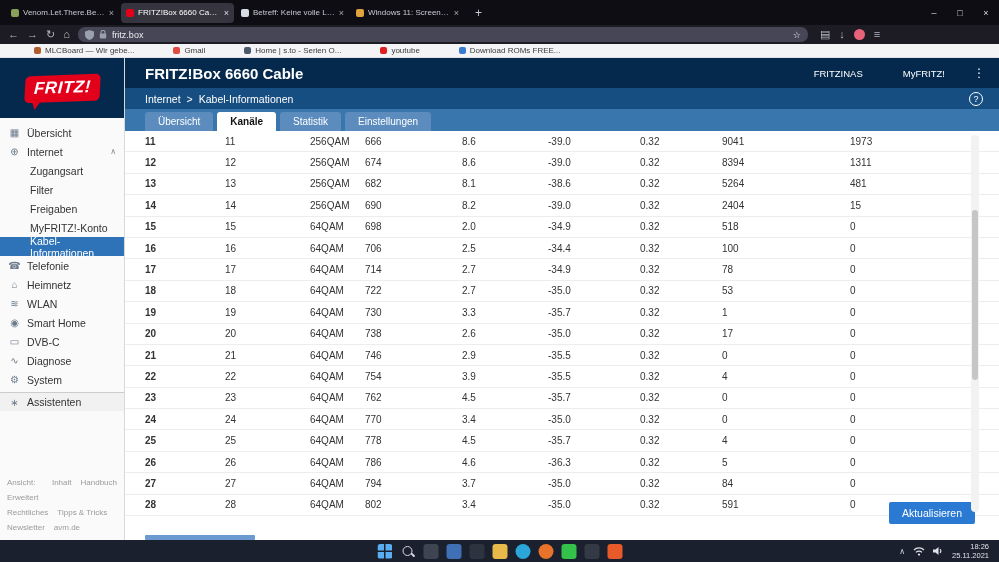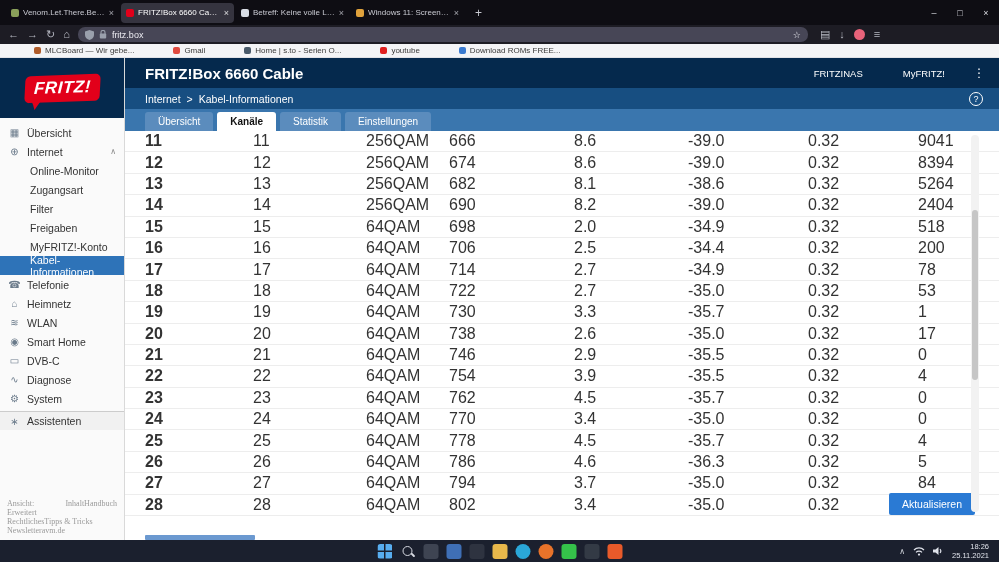--- a/index.html
+++ b/index.html
@@ -37,37 +37,37 @@
   .fritz-logo{background:#e2001a;color:#fff;font-style:italic;font-weight:bold;font-size:17px;padding:3px 9px 4px;border-radius:5px;transform:skew(-5deg) rotate(-2deg);position:relative;letter-spacing:.5px;}
   .fritz-logo::after{content:"";position:absolute;left:9px;bottom:-7px;border:5px solid transparent;border-top-color:#e2001a;border-left-color:#e2001a;transform:skew(18deg);}
   .menu{padding-top:5px;}
   .mitem{height:19px;display:flex;align-items:center;padding:0 8px;font-size:10.5px;color:#333;gap:6px;cursor:default;}
   .mitem .ic{width:13px;color:#6a7a8a;font-size:10px;text-align:center;flex:0 0 auto;}
   .mitem.sub{padding-left:30px;}
   .mitem.active{background:#2e73b8;color:#fff;}
   .mitem.separator{border-top:1px solid #ccc;margin-top:3px;background:#f1f1f1;}
   .chev{margin-left:auto;font-size:8px;color:#8a8a8a;}
   .side-footer{position:absolute;bottom:5px;left:0;right:0;padding:0 7px;font-size:8px;color:#9a9a9a;}
-  .sf-line{display:flex;line-height:9px;font-family:Liberation Serif, serif;}
+  .sf-line{display:flex;gap:9px;line-height:15px;}
 
   .main{flex:1;display:flex;flex-direction:column;min-width:0;}
   .fb-header{height:30px;background:#05294d;display:flex;align-items:center;padding:0 14px 0 20px;color:#fff;}
   .fb-title{font-size:15px;font-weight:bold;}
   .fb-links{margin-left:auto;display:flex;gap:40px;font-size:9.5px;align-items:center;}
   .fb-dots{margin-left:28px;font-size:12px;}
   .fb-breadcrumb{height:21px;background:#174e81;display:flex;align-items:center;padding:0 16px 0 20px;color:#fff;font-size:10.5px;gap:6px;}
   .help-circle{margin-left:auto;width:14px;height:14px;border:1px solid #fff;border-radius:50%;display:flex;align-items:center;justify-content:center;font-size:9px;}
   .fb-tabs{height:22px;background:#3a76ae;display:flex;align-items:flex-end;padding:0 0 0 20px;gap:4px;}
   .fb-tab{height:19px;padding:0 13px;display:flex;align-items:center;font-size:10px;color:#fff;background:#5b8cbd;border-radius:3px 3px 0 0;}
   .fb-tab.active{background:#fff;color:#111;font-weight:bold;margin-top:12px;}
 
   .fb-content{flex:1;background:#fff;position:relative;overflow:hidden;}
-  .trow{display:grid;grid-template-columns:80px 85px 55px 97px 86px 92px 82px 128px 1fr;padding-left:20px;height:21.4px;align-items:center;border-bottom:1px solid #ededed;font-size:16px;color:#333;gap:28px;}
+  .trow{display:grid;grid-template-columns:80px 85px 55px 97px 86px 92px 82px 128px 1fr;padding-left:20px;height:21.4px;align-items:center;border-bottom:1px solid #ededed;font-size:10px;color:#333;}
   .trow .c0{font-weight:bold;}
-  .btn-row{position:absolute;right:24px;bottom:25px;}
+  .btn-row{position:absolute;right:24px;bottom:16px;}
   .update-btn{background:#2a7ad4;color:#fff;border:none;font-size:10.5px;padding:5px 13px;border-radius:2px;font-family:inherit;cursor:pointer;}
   .vscroll{position:absolute;right:20px;top:4px;bottom:28px;width:8px;background:#f2f2f2;border-radius:4px;}
   .vthumb{position:absolute;top:20%;height:45%;left:1px;right:1px;background:#c6c6c6;border-radius:3px;}
   .partial-link{position:absolute;left:20px;bottom:0;width:110px;height:5px;background:#3a77c0;opacity:.75;border-radius:1px;}
 
   
   .taskbar{height:22px;background:#1b202e;display:flex;align-items:center;position:relative;color:#dfe2ea;flex:0 0 auto;}
   .task-icons{position:absolute;left:50%;transform:translateX(-50%);display:flex;gap:8px;align-items:center;}
   .ticon{width:15px;height:15px;border-radius:3px;position:relative;}
   .tb-start{background:
@@ -175,23 +175,20 @@
           <div class="mitem">
             <span class="ic">▦</span>
             <span class="mlabel">Übersicht</span>
           </div>
           <div class="mitem">
             <span class="ic">⊕</span>
             <span class="mlabel">Internet</span>
             <span class="chev">∧</span>
           </div>
           <div class="mitem sub">
-            <span class="mlabel">Online-Monitor</span>
-          </div>
-          <div class="mitem sub">
             <span class="mlabel">Zugangsart</span>
           </div>
           <div class="mitem sub">
             <span class="mlabel">Filter</span>
           </div>
           <div class="mitem sub">
             <span class="mlabel">Freigaben</span>
           </div>
           <div class="mitem sub">
             <span class="mlabel">MyFRITZ!-Konto</span>
@@ -331,21 +328,21 @@
               <div class="c8">0</div>
             </div>
             <div class="trow">
               <div class="c0">16</div>
               <div class="c1">16</div>
               <div class="c2">64QAM</div>
               <div class="c3">706</div>
               <div class="c4">2.5</div>
               <div class="c5">-34.4</div>
               <div class="c6">0.32</div>
-              <div class="c7">200</div>
+              <div class="c7">100</div>
               <div class="c8">0</div>
             </div>
             <div class="trow">
               <div class="c0">17</div>
               <div class="c1">17</div>
               <div class="c2">64QAM</div>
               <div class="c3">714</div>
               <div class="c4">2.7</div>
               <div class="c5">-34.9</div>
               <div class="c6">0.32</div>

